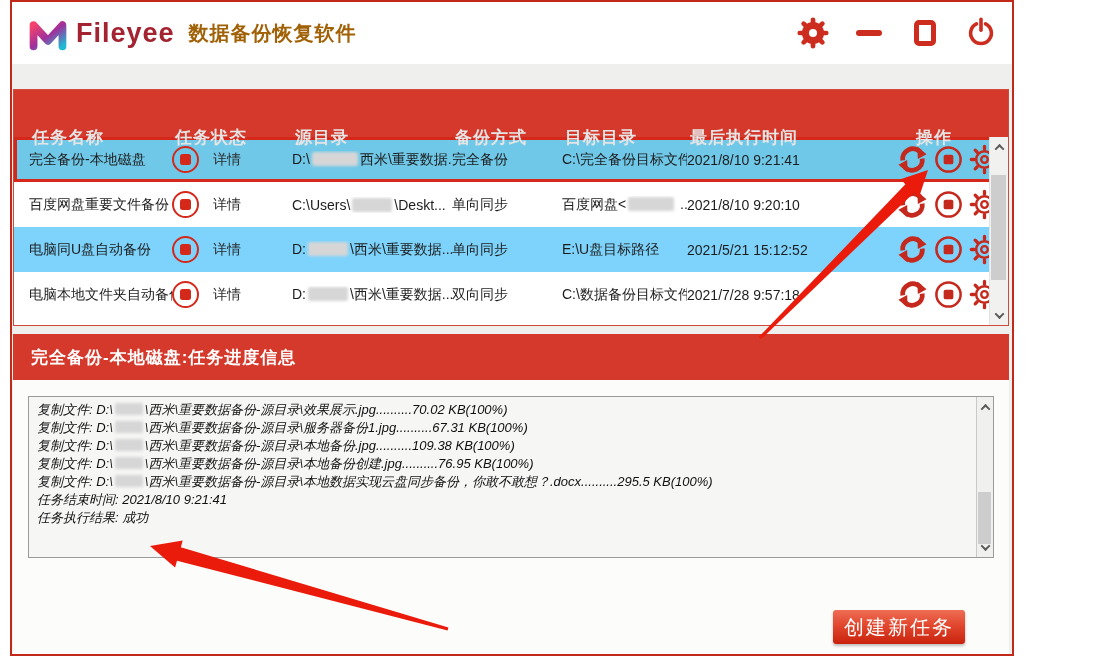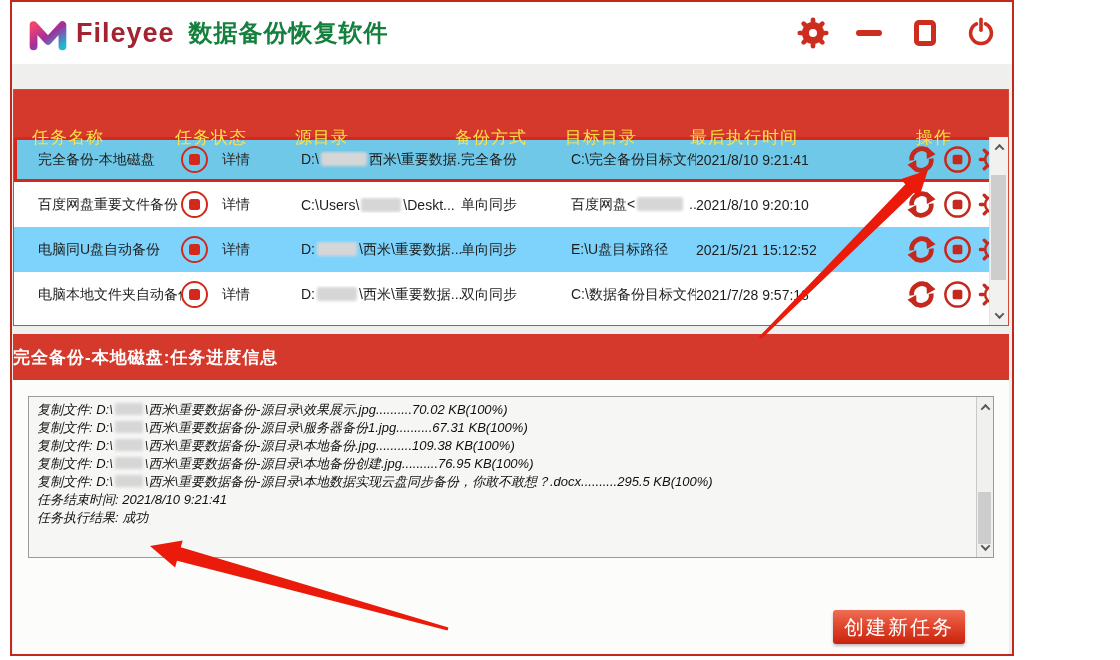--- a/index.html
+++ b/index.html
@@ -6,36 +6,36 @@
   html,body { width:1120px; height:660px; background:#ffffff; font-family:"Liberation Sans","DejaVu Sans",sans-serif; }
   #app { position:relative; width:1120px; height:660px; background:#fff; overflow:hidden; }
 
   
   .window { position:absolute; left:10px; top:0; width:1004px; height:656px; background:#fff; border:2px solid #c3291b; display:flex; flex-direction:column; }
 
   
   .titlebar { height:62px; background:#fff; display:flex; align-items:center; padding:0 14px 0 16px; flex:0 0 auto; }
   .brandmark { width:40px; height:36px; margin-right:8px; }
   .brandname { font-size:27px; font-weight:bold; color:#a32331; letter-spacing:1px; }
-  .apptitle  { font-size:24px; font-weight:600; color:#15803d; margin-left:14px; letter-spacing:1px; }
+  .apptitle  { font-size:20px; font-weight:600; color:#a16207; margin-left:14px; letter-spacing:1px; }
   .tb-actions { margin-left:auto; display:flex; align-items:center; gap:22px; }
   .tb-btn { width:34px; height:36px; display:flex; align-items:center; justify-content:center; cursor:pointer; }
   .tb-btn svg { width:34px; height:34px; }
   .min-bar { width:26px; height:6px; background:#cc2d1f; border-radius:3px; }
   .max-box { width:22px; height:26px; border:5.5px solid #cc2d1f; border-radius:5px; }
 
   
   .body { flex:1; background:#efefee; position:relative; }
 
   
   .tasktable { position:absolute; left:1px; right:3px; top:25px; height:237px; background:#fff; border:1px solid #cf4a3a; overflow:hidden; }
   .thead { height:47px; background:#d5392b; display:grid; grid-template-columns:143px 120px 160px 110px 125px 210px 1fr; align-items:center; padding-left:18px; }
-  .hcell { color:#fde047; font-size:17px; font-weight:normal; letter-spacing:1px;margin-top:36px; }
+  .hcell { color:#e5e5e5; font-size:17px; font-weight:bold; letter-spacing:1px;margin-top:36px; }
   .hcell.ops { padding-left:16px; }
-  .trow { height:45px; display:grid; grid-template-columns:143px 120px 160px 110px 125px 210px 1fr; align-items:center; padding-left:24px; background:#fff; cursor:default; }
+  .trow { height:45px; display:grid; grid-template-columns:143px 120px 160px 110px 125px 210px 1fr; align-items:center; padding-left:15px; background:#fff; cursor:default; }
   .trow.alt { background:#7dd3fc; }
   .trow.selected { background:#6fc8e8; box-shadow:inset 0 0 0 3px #d6281a; }
   .cell { font-size:14px; color:#1d1d1d; white-space:nowrap; overflow:hidden; }
   .cell.status { display:flex; align-items:center; gap:14px; }
   .stop-badge { width:27px; height:27px; border:2.5px solid #d3281a; border-radius:50%; display:flex; align-items:center; justify-content:center; flex:0 0 auto; }
   .stop-badge i { display:block; width:11px; height:11px; background:#d3281a; border-radius:2.5px; }
   .detail { color:#2b2b2b; }
   .ops-cell { display:flex; align-items:center; gap:5px; }
   .opicon { width:31px; height:31px; display:flex; cursor:pointer; }
   .opicon svg { width:31px; height:31px; }
@@ -44,21 +44,21 @@
 
   
   .vscroll { position:absolute; top:47px; right:0; bottom:0; width:19px; background:#f1f1f0; border-left:1px solid #e3e3e3; }
   .sb-arrow { position:absolute; left:0; width:100%; height:16px; display:flex; align-items:center; justify-content:center; cursor:pointer; }
   .sb-arrow.up{top:2px;} .sb-arrow.down{bottom:2px;}
   .chev { width:7px; height:7px; border-left:2px solid #5a5a5a; border-top:2px solid #5a5a5a; }
   .chev.up{ transform:rotate(45deg) translate(1px,1px);} .chev.down{ transform:rotate(225deg) translate(1px,1px);}
   .sb-thumb { position:absolute; left:1px; right:2px; background:#cdcdcd; cursor:pointer; }
 
   
-  .panelhead { position:absolute; left:1px; right:3px; top:270px; height:46px; background:#d5392b; display:flex; align-items:center; }
+  .panelhead { position:absolute; left:1px; right:3px; top:270px; height:46px; background:#d5392b; display:flex; align-items:center; padding-left:18px; }
   .panelhead .ptitle { color:#fff; font-size:17px; font-weight:bold; letter-spacing:1px; }
   .panelbody { position:absolute; left:1px; right:3px; top:316px; bottom:0; background:#fcfcfb; }
   .logbox { position:absolute; left:15px; right:15px; top:16px; height:162px; background:#f6f6f5; border:1px solid #9a9a9a; padding:4px 26px 4px 8px; overflow:hidden;font-style:italic; }
   .logline { font-size:13px; line-height:18px; color:#101010; white-space:nowrap; }
   .logbox .vscroll { top:0; border-left:1px solid #c9c9c9; width:17px; background:#f0f0ef; }
   .create-btn { position:absolute; right:44px; bottom:10px; width:132px; height:34px; border:none; border-radius:3px;
       background:linear-gradient(180deg,#ee6e55 0%,#e1472e 45%,#c9220d 100%); color:#fff; font-size:20px; letter-spacing:2px;
       font-family:inherit; box-shadow:0 2px 3px rgba(0,0,0,0.25); cursor:pointer; }
 
   

